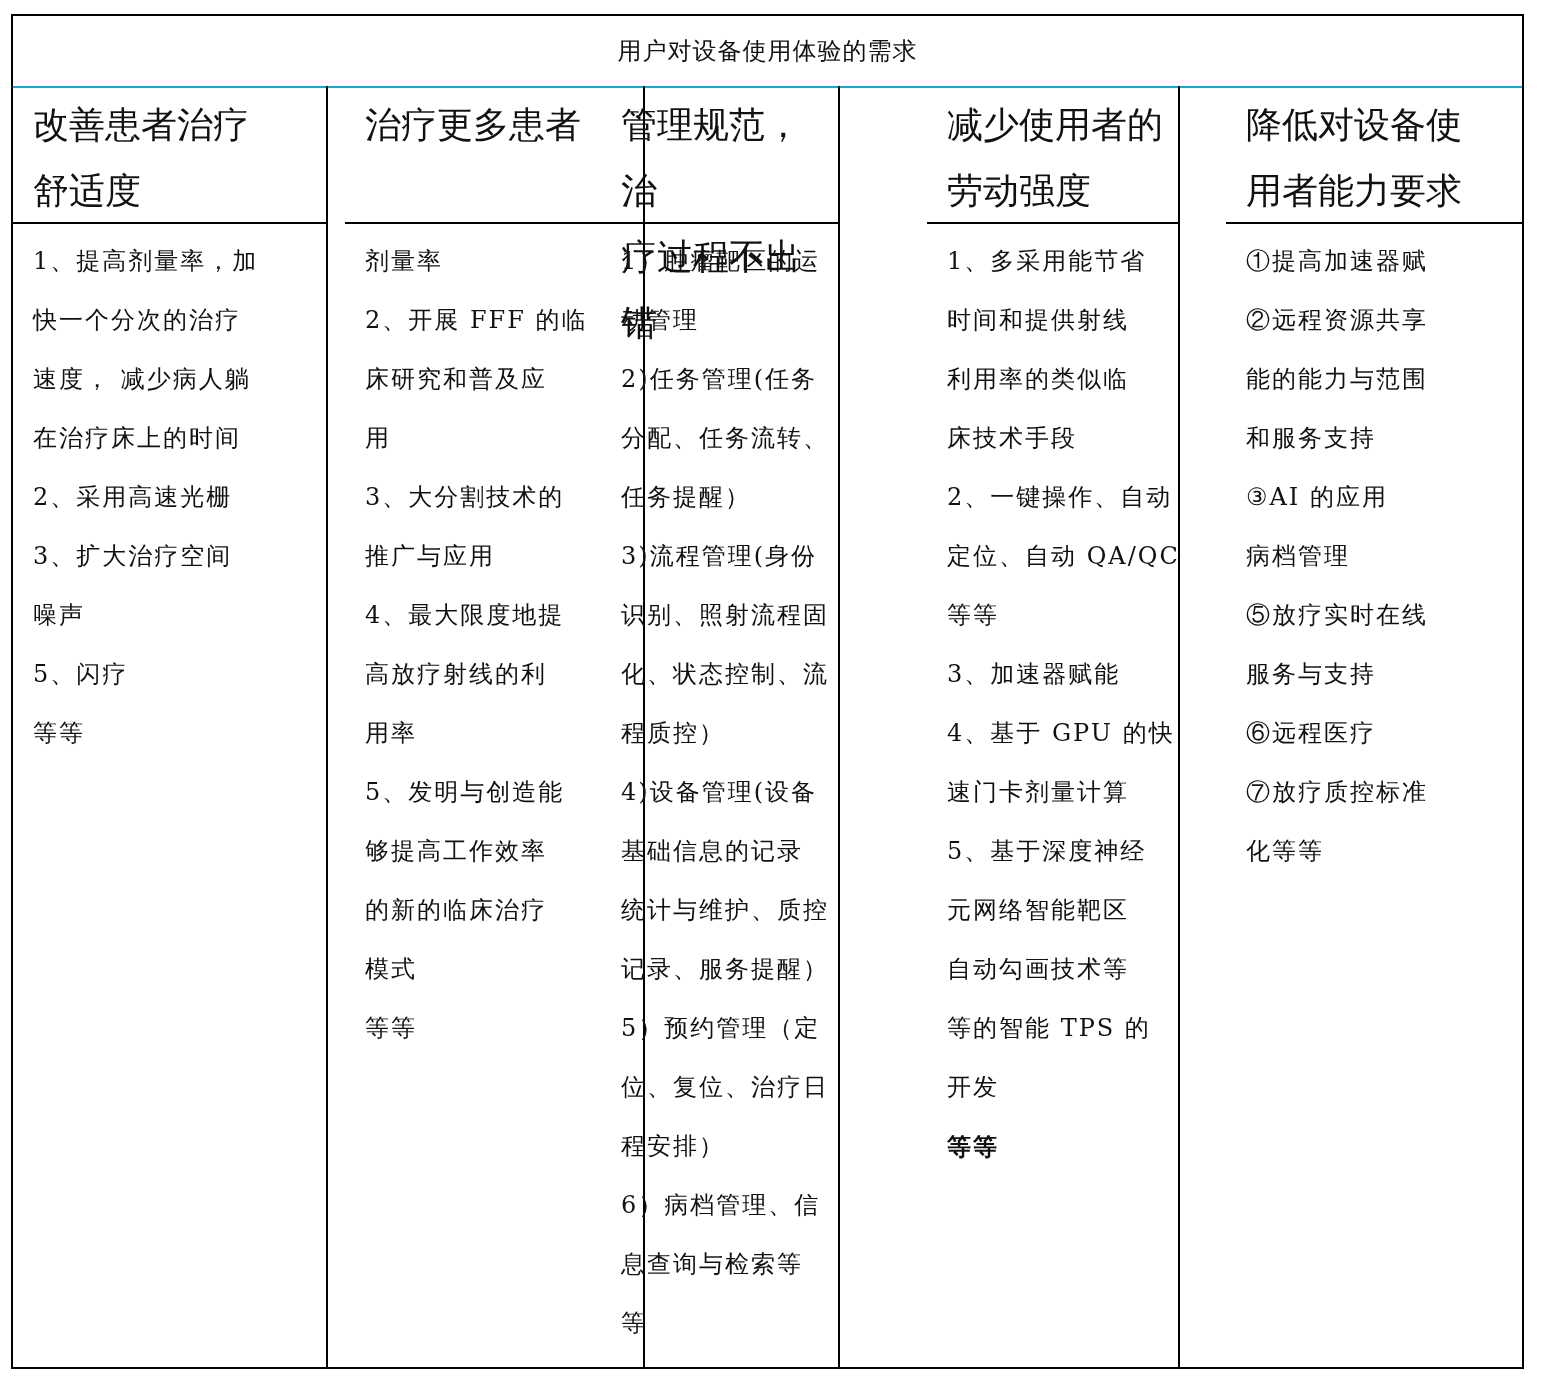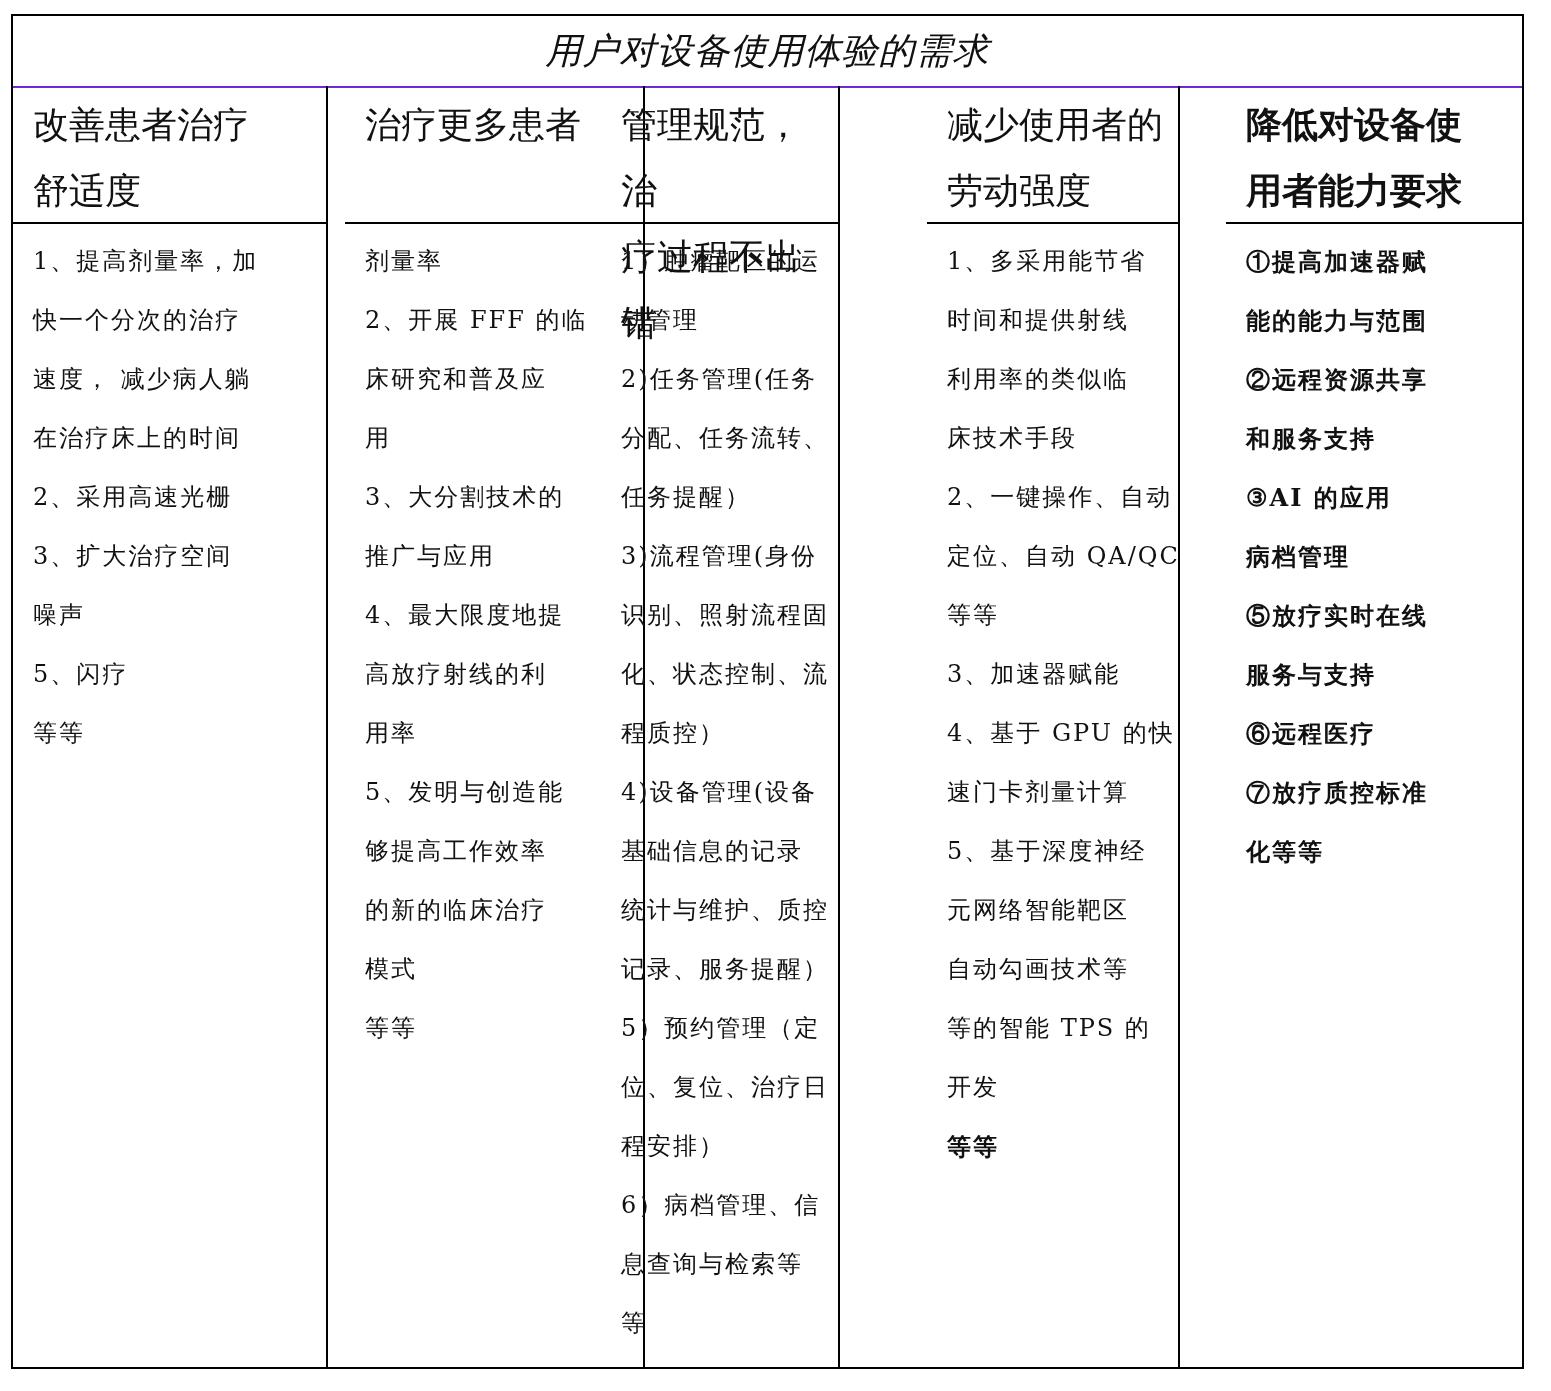--- a/index.html
+++ b/index.html
@@ -5,28 +5,28 @@
   html, body { margin: 0; padding: 0; background: #ffffff; }
   body { width: 1551px; height: 1391px; position: relative; overflow: hidden;
          font-family: "DejaVu Serif", "Liberation Serif", serif; color: #111; }
   .table {
     position: absolute; left: 11px; top: 14px;
     width: 1513px; height: 1355px;
     border: 2px solid #000; box-sizing: border-box;
   }
   .title-row {
     position: absolute; left: 0; top: 0; right: 0; height: 70px;
-    border-bottom: 2px solid #6d28d9;
+    border-bottom: 2px solid #0ea5e9;
     display: flex; align-items: center; justify-content: center;
     font-family: "DejaVu Sans", "Liberation Sans", sans-serif;
-    font-size: 36px; letter-spacing: 1px; font-style: italic;
+    font-size: 24px; letter-spacing: 1px;
   }
   .cols { position: absolute; left: 0; top: 70px; right: 0; bottom: 0; }
   .col { position: absolute; top: 0; bottom: 0; box-sizing: border-box; border-right: 2px solid #000; }
-  .col:last-child { border-right: none; font-weight: bold; }
+  .col:last-child { border-right: none; }
   .col-head {
     position: absolute; left: 0; right: 0; top: 0; height: 138px;
     border-bottom: 2px solid #000; box-sizing: border-box;
     padding: 6px 14px 0 20px;
     font-family: "DejaVu Sans", "Liberation Sans", sans-serif;
     font-size: 36px; line-height: 66px;
   }
   .col-body {
     position: absolute; left: 0; right: 0; top: 138px; bottom: 0;
     padding: 8px 10px 0 20px; box-sizing: border-box;
@@ -130,22 +130,22 @@
           <span class="line bold">等等</span>
         </div>
     </div>
     <div class="col" style="left:1213px;width:296px;">
       <div class="col-head">
         <div>降低对设备使</div>
         <div>用者能力要求</div>
       </div>
       <div class="col-body">
           <span class="line">①提高加速器赋</span>
+          <span class="line">②远程资源共享</span>
           <span class="line">能的能力与范围</span>
-          <span class="line">②远程资源共享</span>
           <span class="line">和服务支持</span>
           <span class="line">③AI 的应用</span>
           <span class="line">病档管理</span>
           <span class="line">⑤放疗实时在线</span>
           <span class="line">服务与支持</span>
           <span class="line">⑥远程医疗</span>
           <span class="line">⑦放疗质控标准</span>
           <span class="line">化等等</span>
         </div>
     </div>

